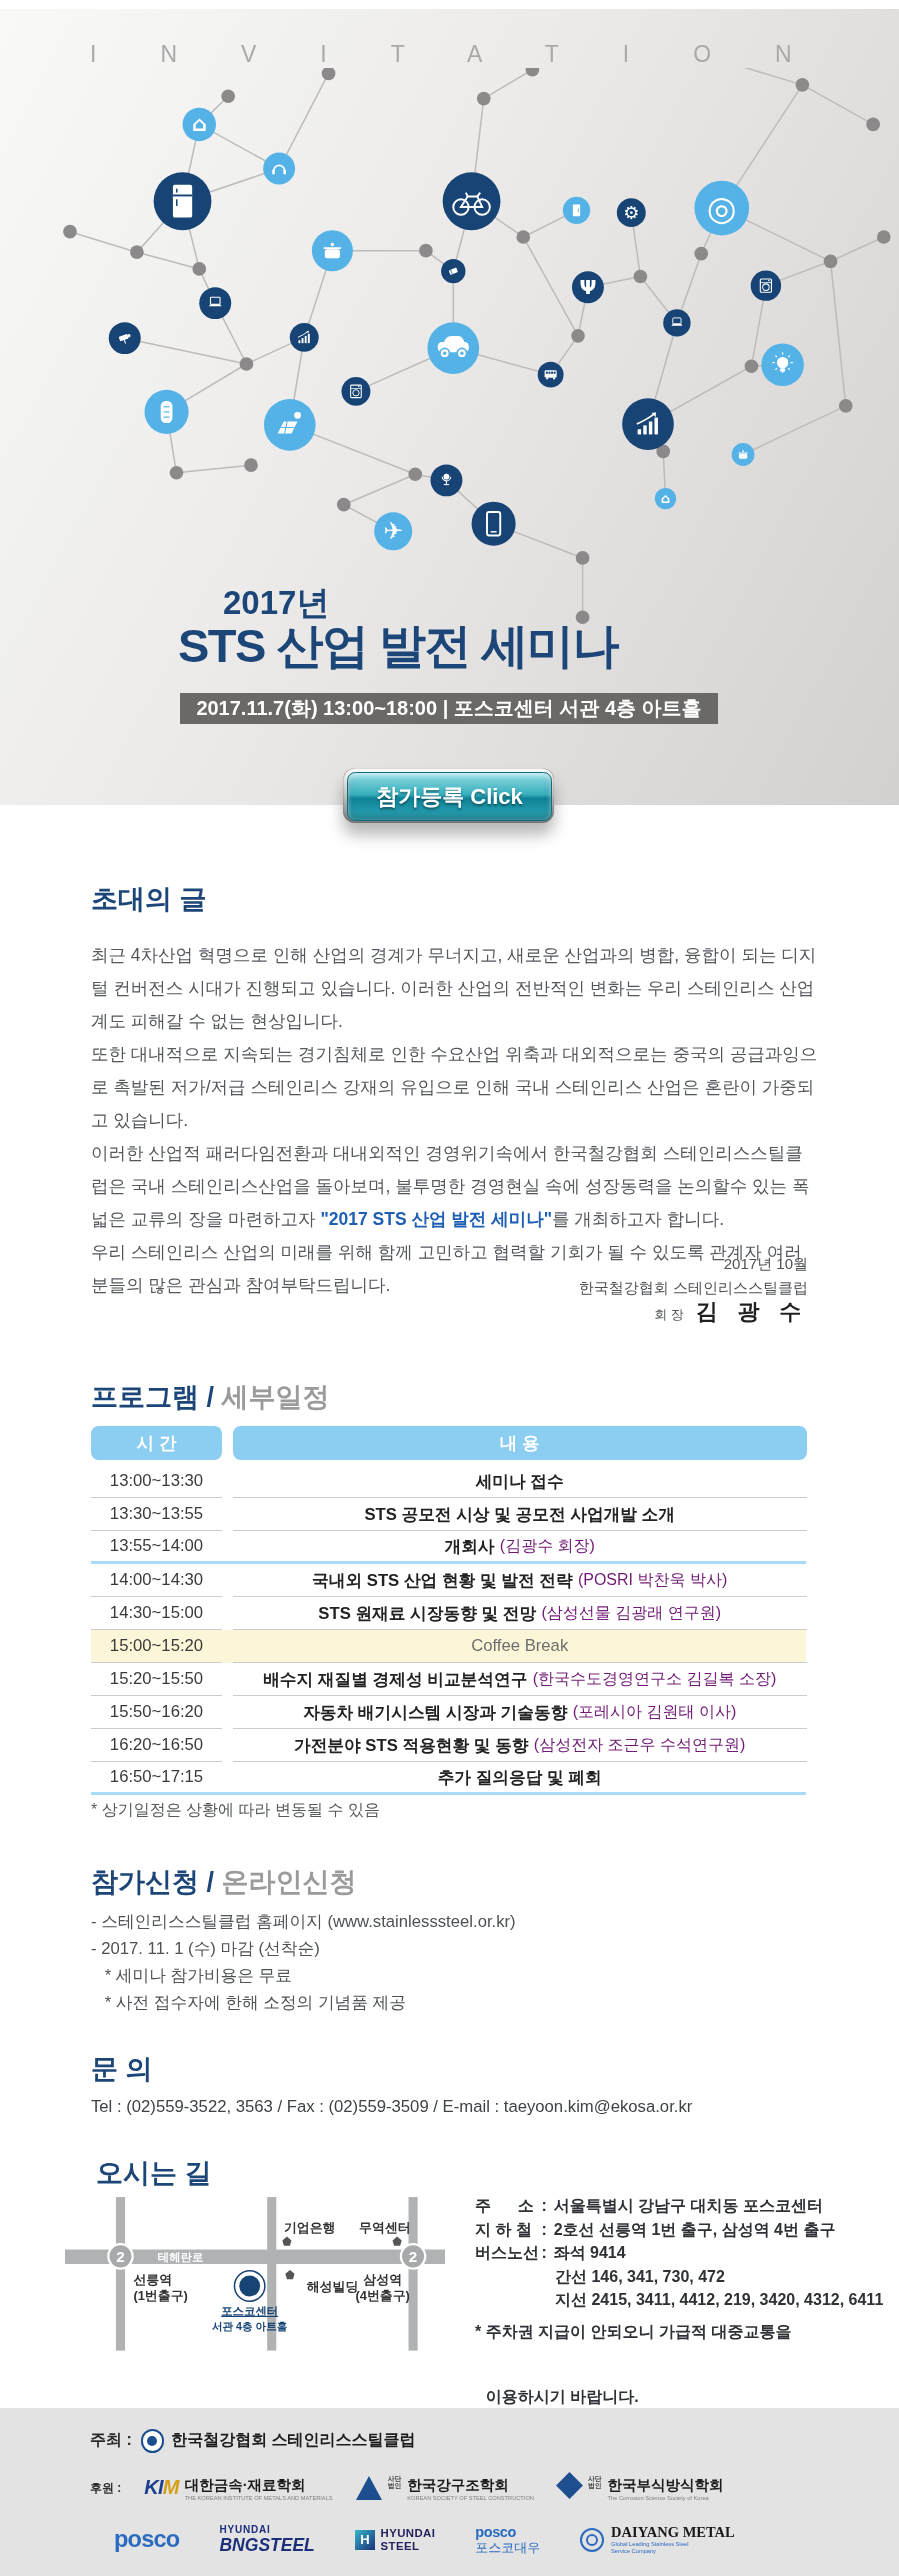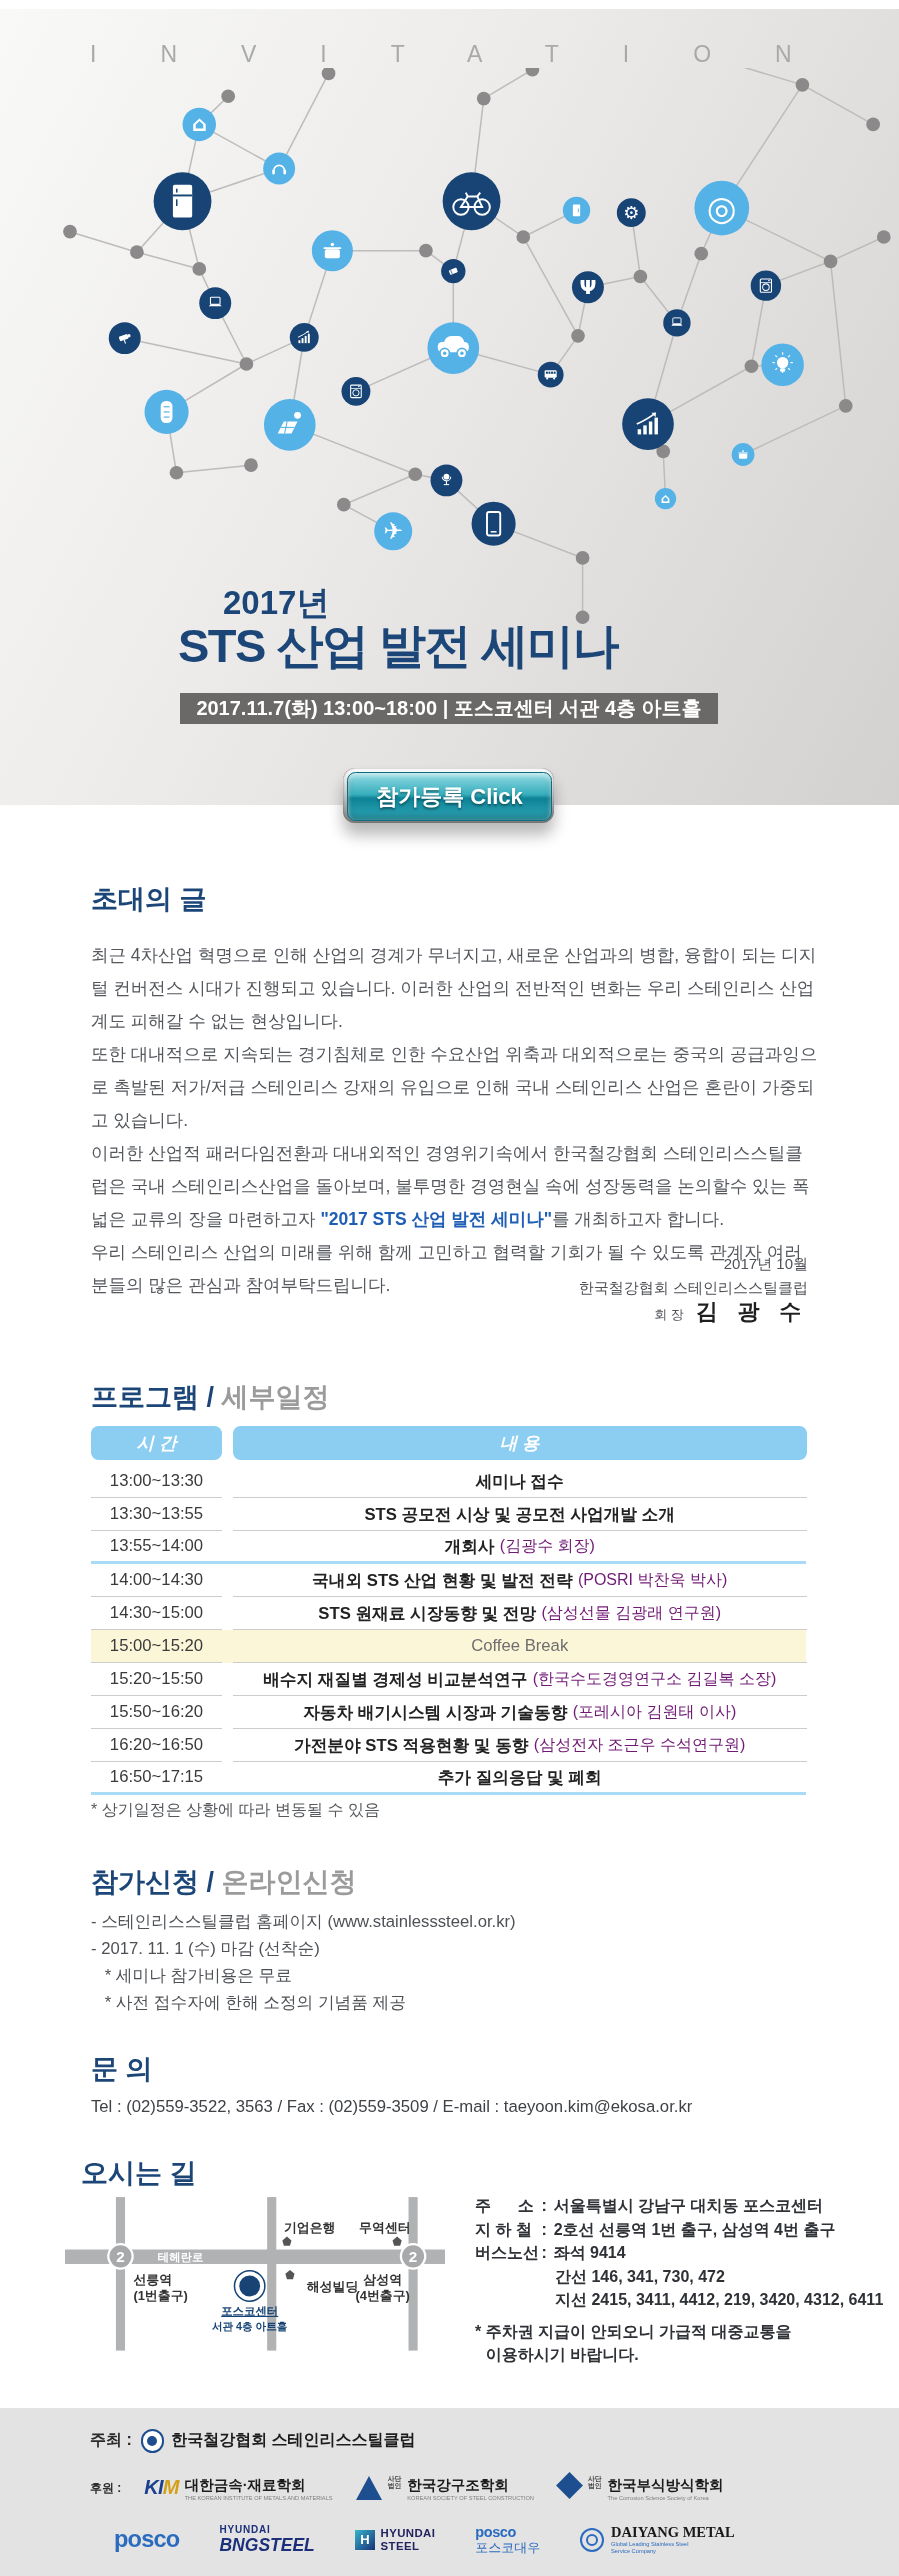--- a/index.html
+++ b/index.html
@@ -33,21 +33,21 @@
         color:#54575c;}
   .greet p{margin:0;}
   .greet .em{color:#1e5fb5;font-weight:800;}
   .sign{position:absolute;right:91px;top:1252px;text-align:right;color:#4e5156;font-size:15px;
         line-height:24px;}
   .sign .role{font-size:13px;margin-right:12px;}
   .sign .name{font-size:22px;font-weight:800;color:#1f1f1f;letter-spacing:6.8px;}
   
   .ptable{position:absolute;left:91px;top:1426px;width:715px;}
   .phead,.prow{display:grid;grid-template-columns:131px 10.7px 574px;}
-  .phead{height:34px;margin-bottom:5.3px;font-style:italic;}
+  .phead{height:34px;margin-bottom:5.3px;}
   .phead .hc{background:#8ccdf2;border-radius:7.6px;color:#fff;font-size:17.5px;font-weight:700;
         display:flex;align-items:center;justify-content:center;}
   .prow{height:33px;box-sizing:border-box;}
   .prow .c{display:flex;align-items:center;justify-content:center;border-bottom:1.5px solid #cccccc;
         box-sizing:border-box;white-space:nowrap;}
   .prow .g{border-bottom:none;}
   .prow.blue{border-bottom:3px solid #a9dbf6;}
   .prow.blue .c{border-bottom:none;}
   .prow.hl{background:#fbf6d8;}
   .prow .time{font-size:16.7px;color:#3a3a3a;font-weight:400;}
@@ -64,21 +64,21 @@
   .map text{font-family:"Liberation Sans",sans-serif;}
   .map .rlabel{font-size:17px;fill:#333;font-weight:700;}
   .map .venue{fill:#174475;font-weight:800;}
   .map .underline{text-decoration:underline;}
   .dirinfo{position:absolute;left:475px;top:2194px;font-size:16px;color:#2e3135;line-height:23.6px;
         font-weight:700;}
   .dirinfo .lbl{display:inline-block;white-space:pre;width:65px;}
   .dirinfo .colon{margin:0 6.8px 0 1.5px;}
   .dirinfo .indent2{padding-left:80px;}
   .dirnote{margin-top:7.6px;}
-  .dirnote2{padding-left:10.7px;}
+  .dirnote2{padding-left:10.7px;margin-top:42px;}
   
   .footer{position:absolute;left:0;top:2408px;width:899px;height:168px;background:#e3e3e3;}
   .host{position:absolute;left:90px;top:21px;display:flex;align-items:center;font-size:16px;}
   .host .lab{font-weight:700;color:#2b2b2b;margin-right:9px;}
   .emblem{width:23.6px;height:23.6px;border-radius:50%;border:2.3px solid #1d4e8f;box-sizing:border-box;
         background:#fff;margin-right:6.8px;position:relative;}
   .emblem::after{content:"";position:absolute;left:4.6px;top:4.6px;width:10px;height:10px;
         border-radius:50%;background:#1d4e8f;}
   .host .name{font-weight:800;color:#1c1c1c;}
   .sponsors{position:absolute;left:90px;top:68px;display:flex;align-items:center;gap:23px;}
@@ -502,21 +502,21 @@
   <div class="apply-list" id="applylist">
       <div>- 스테인리스스틸클럽 홈페이지 (www.stainlesssteel.or.kr)</div>
       <div>- 2017. 11. 1 (수) 마감 (선착순)</div>
       <div class="indent">* 세미나 참가비용은 무료</div>
       <div class="indent">* 사전 접수자에 한해 소정의 기념품 제공</div>
     </div>
 
   <div class="h2" style="left:91px;top:2051px;">문 의</div>
   <div class="contact-line">Tel : (02)559-3522, 3563  /  Fax : (02)559-3509  /  E-mail : taeyoon.kim@ekosa.or.kr</div>
 
-  <div class="h2" style="left:81px;top:2155px;">오시는 길</div>
+  <div class="h2" style="left:96px;top:2155px;">오시는 길</div>
   <svg class="map" width="380" height="209" viewBox="0 0 500 275">
     <rect x="67" y="8" width="12" height="202" fill="#b0b2b4"></rect>
     <rect x="266" y="8" width="12" height="202" fill="#b0b2b4"></rect>
     <rect x="452" y="8" width="12" height="202" fill="#b0b2b4"></rect>
     <rect x="0" y="77" width="500" height="19" fill="#b0b2b4"></rect>
     <text x="152" y="92" font-size="15" fill="#fff" font-weight="700" text-anchor="middle">테헤란로</text>
     <circle cx="73" cy="86" r="16" fill="#a7a9ab" stroke="#fff" stroke-width="3"></circle>
     <text x="73" y="93" font-size="20" fill="#fff" font-weight="700" text-anchor="middle">2</text>
     <circle cx="458" cy="86" r="16" fill="#a7a9ab" stroke="#fff" stroke-width="3"></circle>
     <text x="458" y="93" font-size="20" fill="#fff" font-weight="700" text-anchor="middle">2</text>

